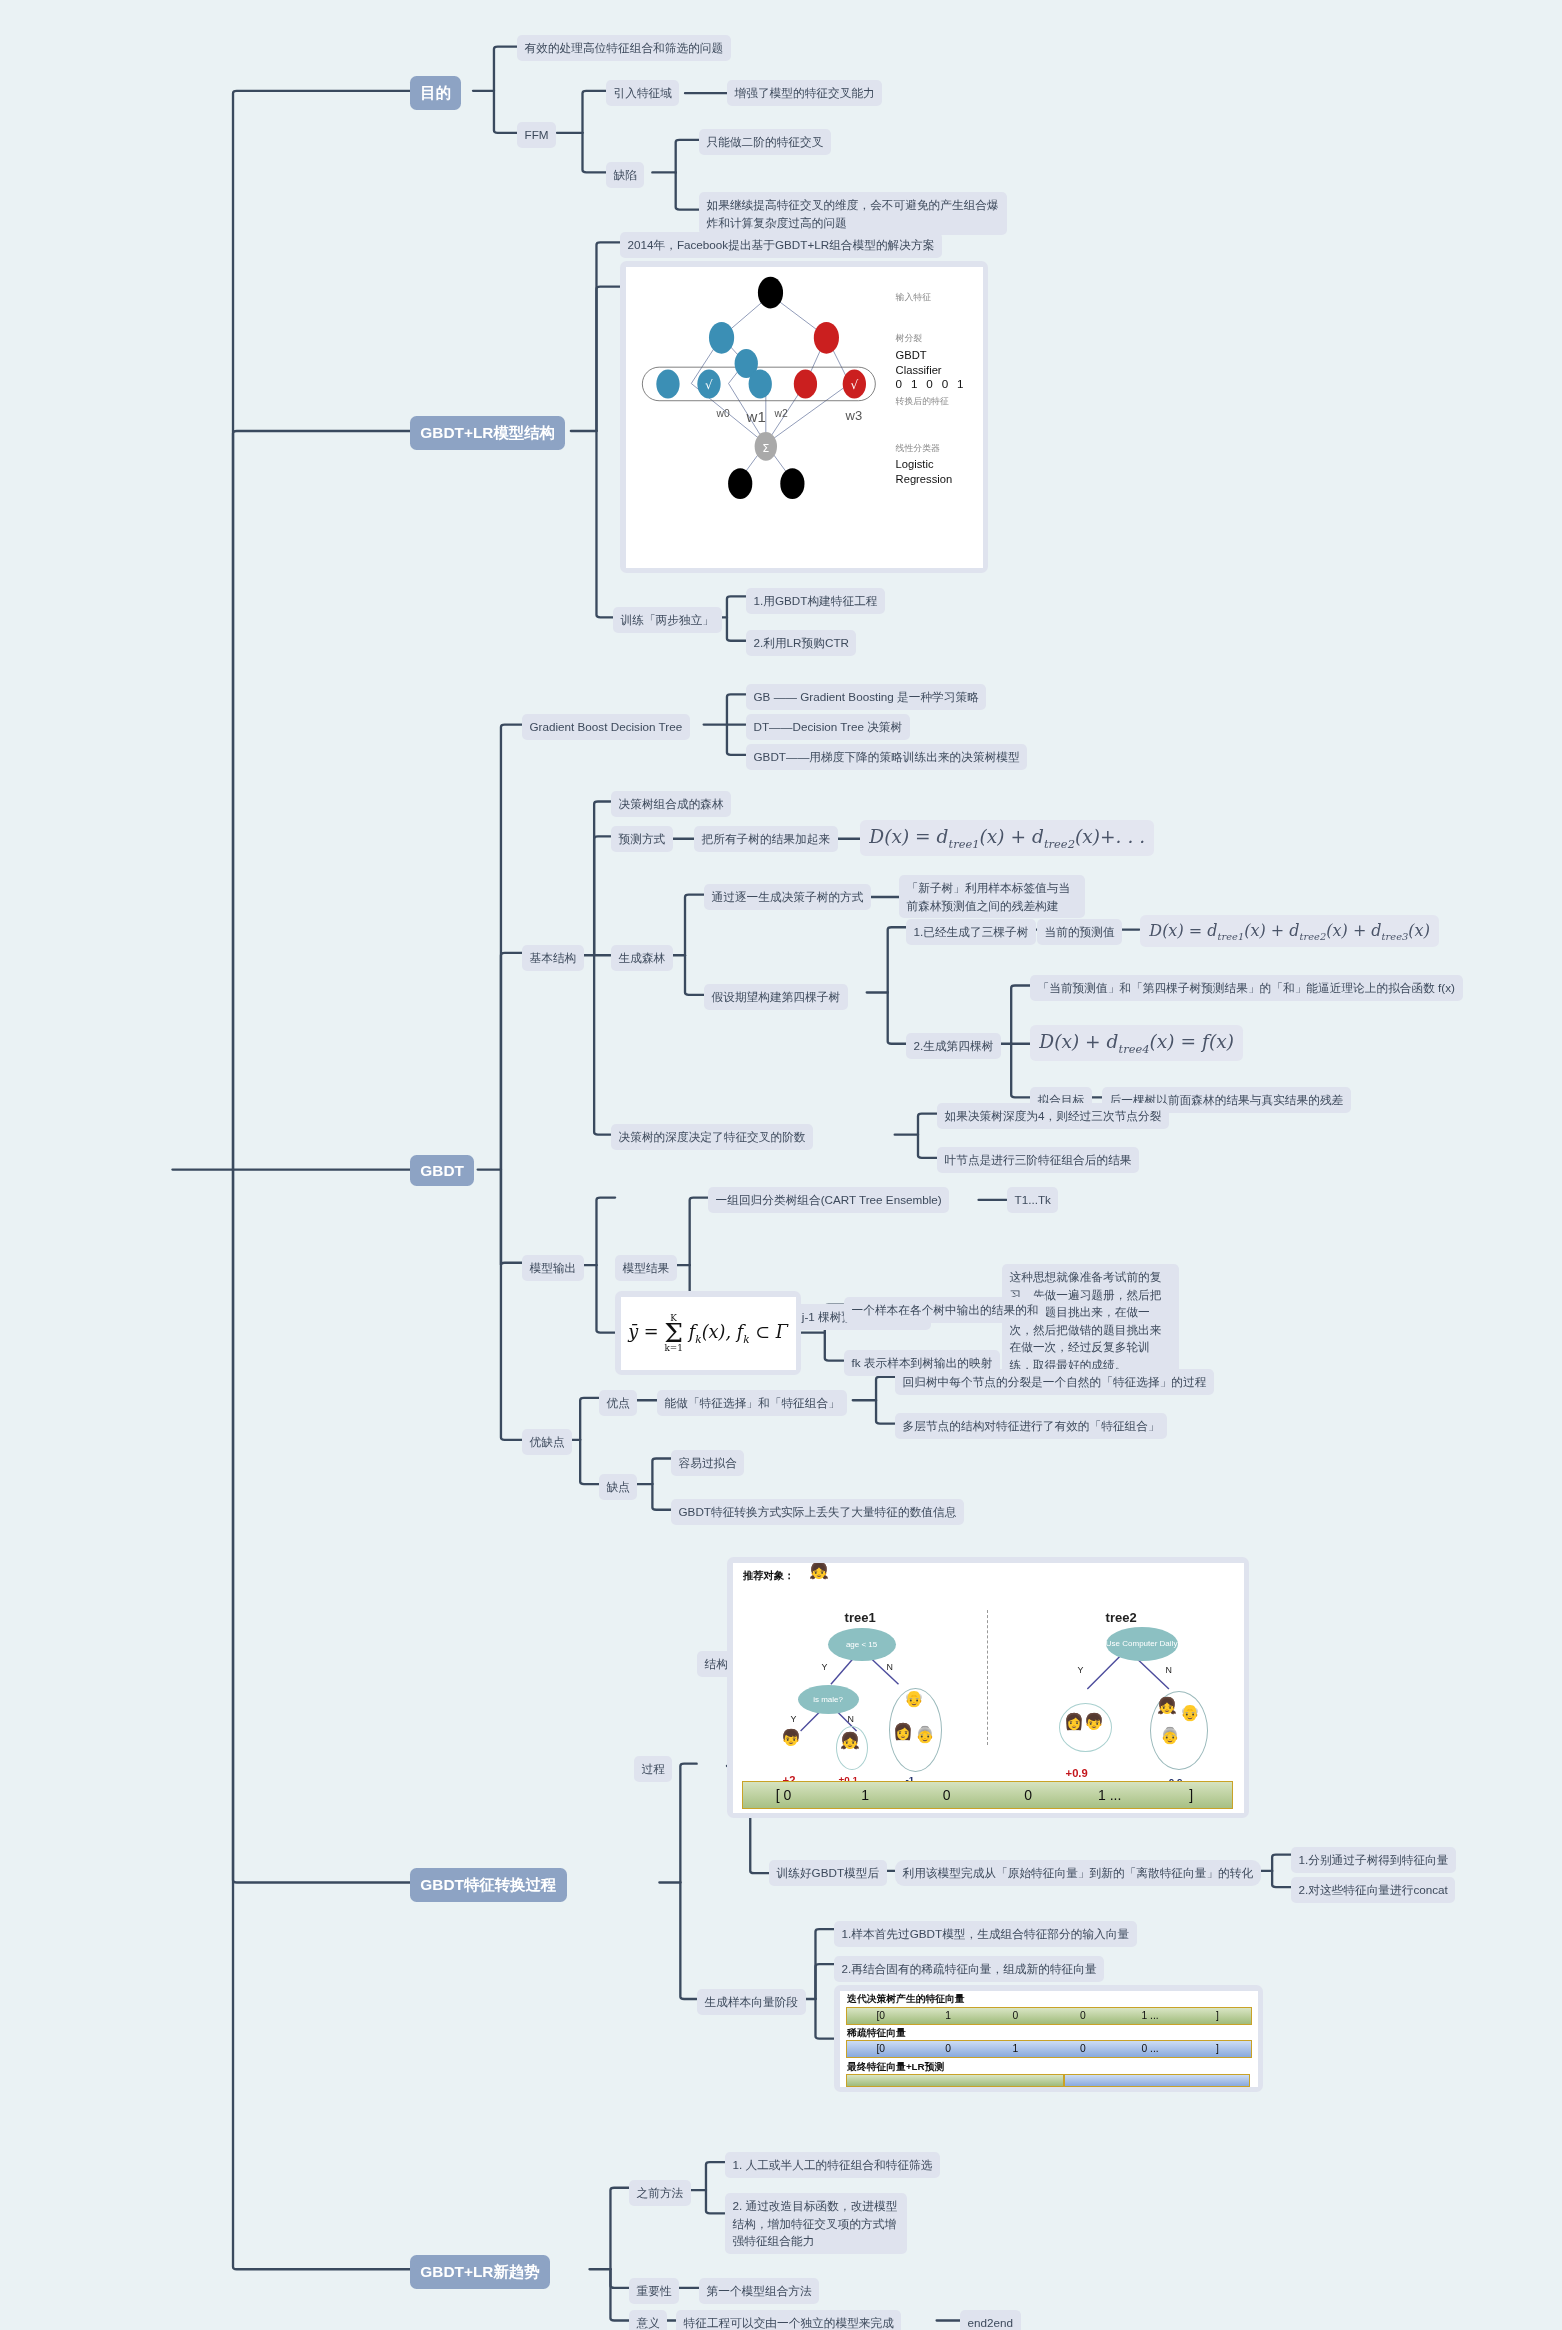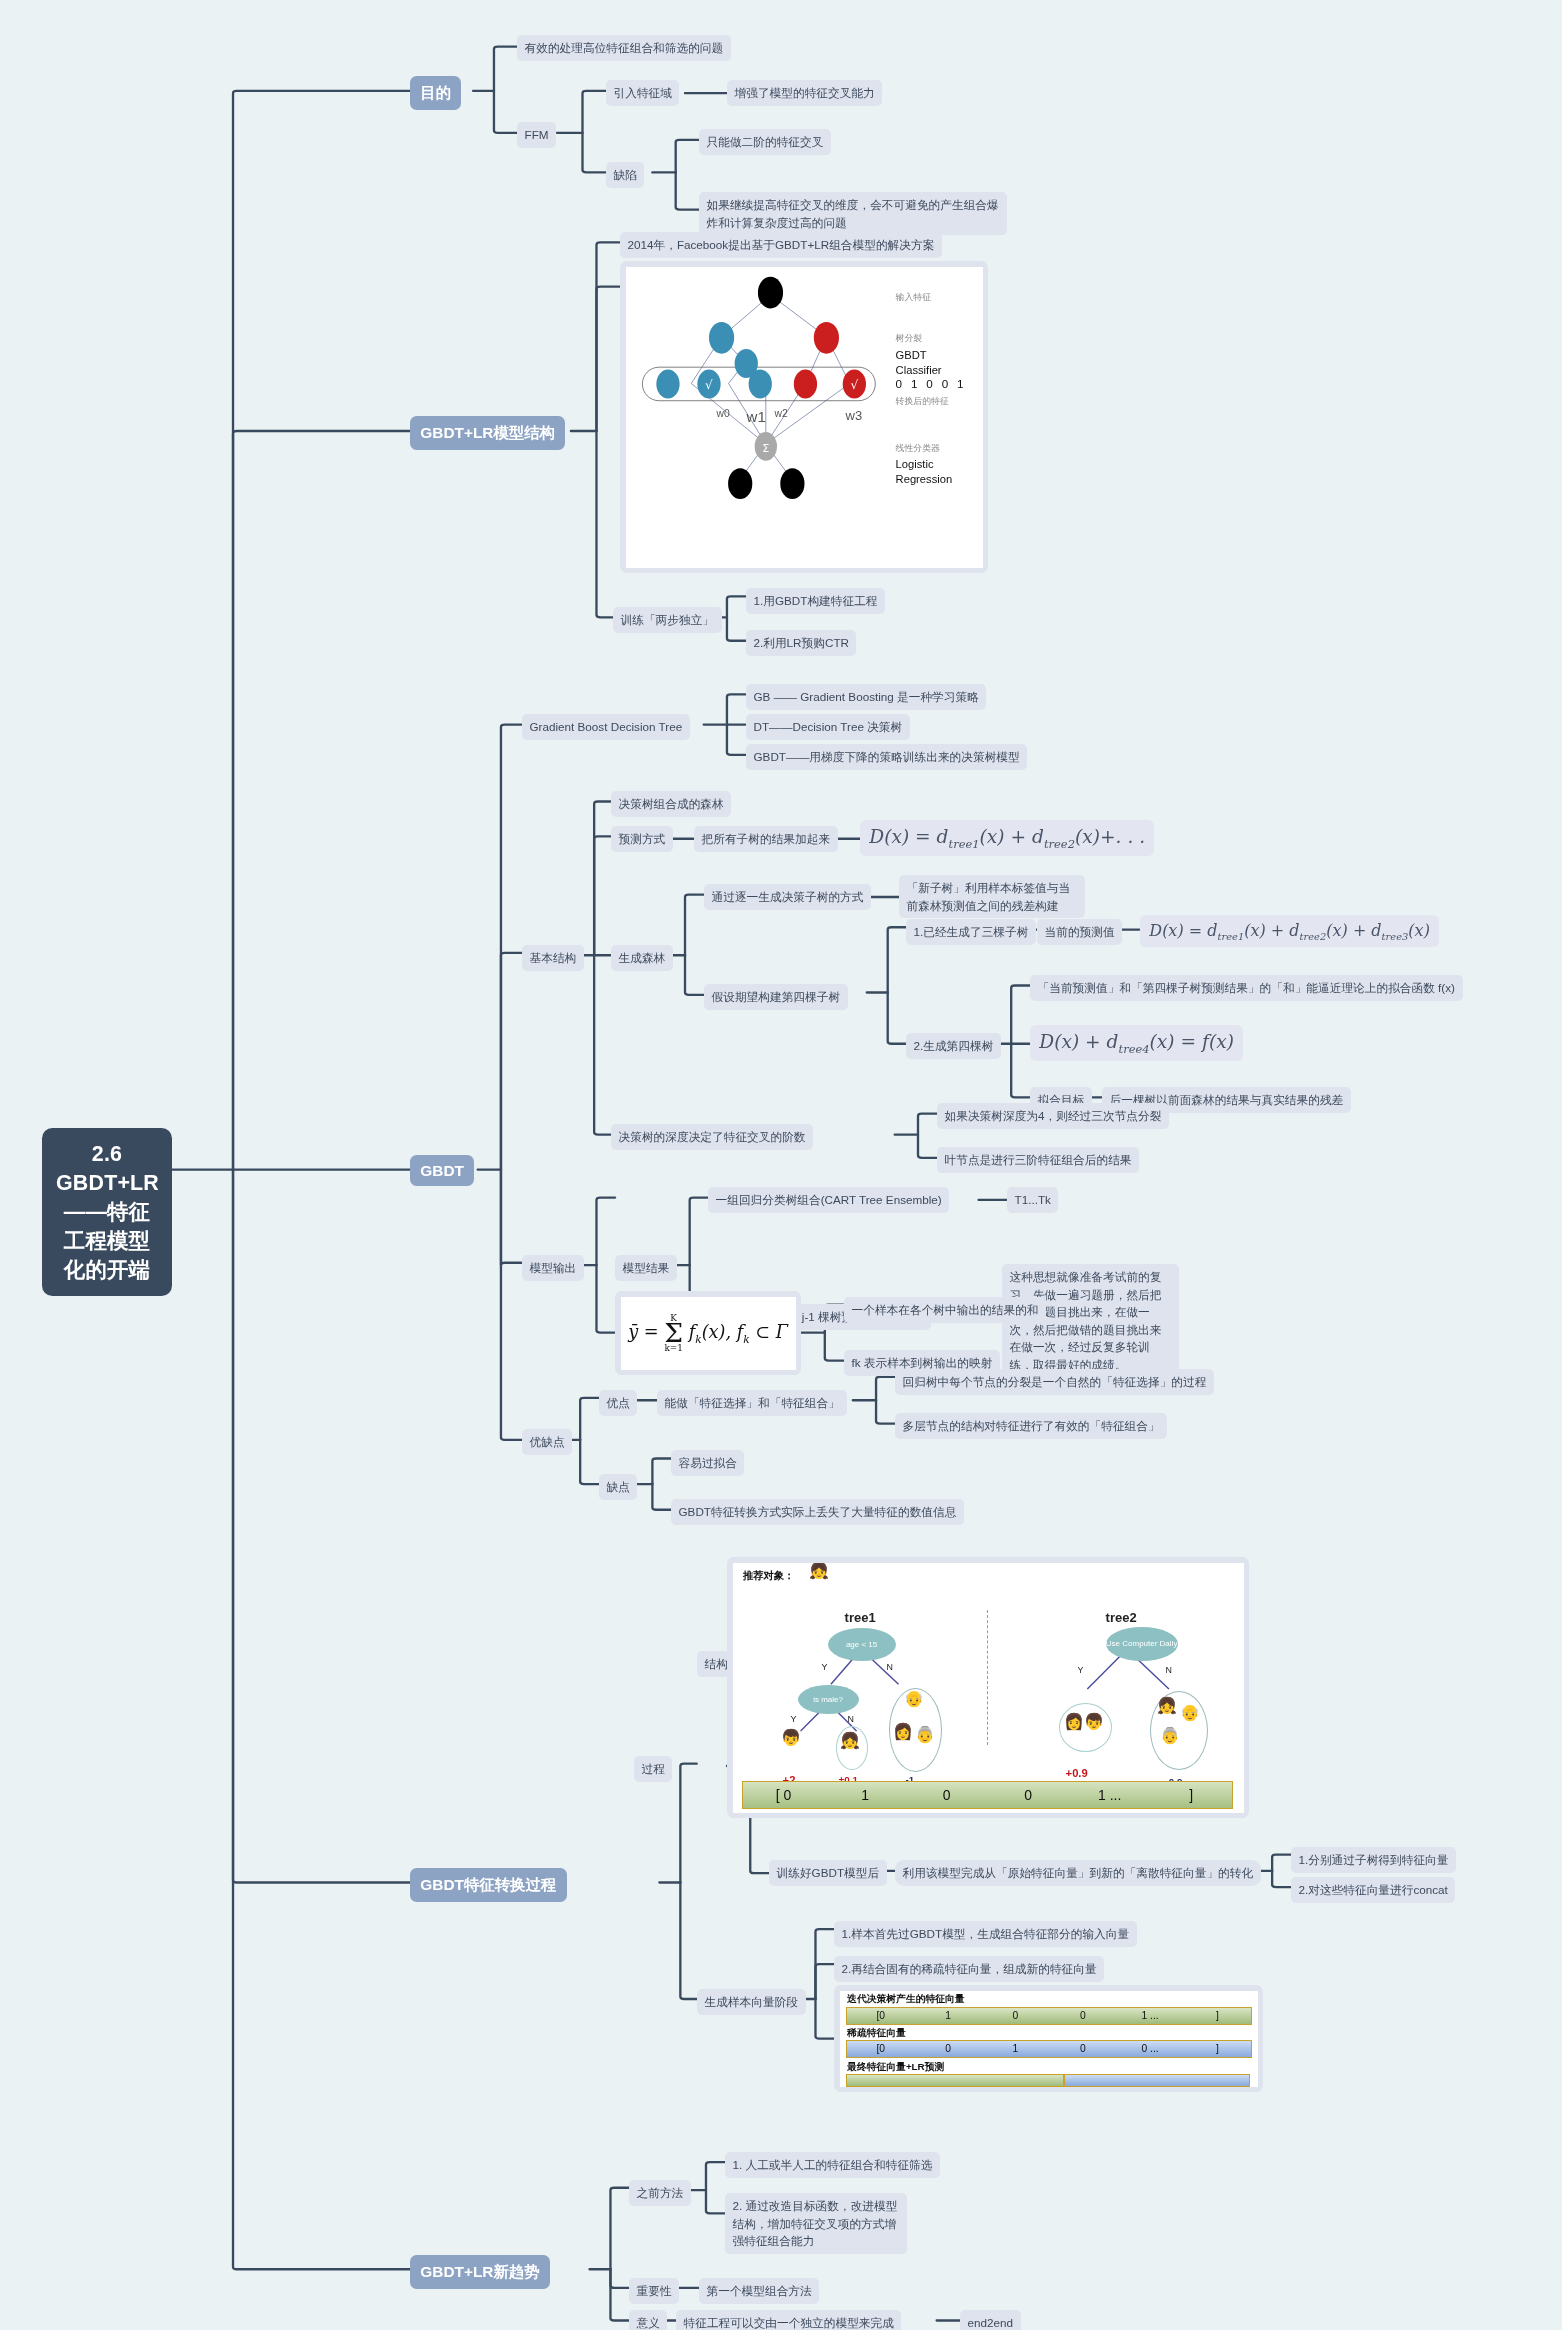--- a/index.html
+++ b/index.html
@@ -216,24 +216,20 @@
     <path d="M1515 4700 V 4645 Q1515 4640 1523 4640 H 1555"></path>
     <path d="M1515 4700 V 4745 Q1515 4750 1523 4750 H 1555"></path>
 
     <path d="M1440 4910 H 1500"></path>
 
     <path d="M1400 4980 H 1450"></path>
     <path d="M2010 4980 H 2060"></path>
   </g>
 </svg>
 
-<div class="node root" style="left:42px;top:1128px;width:130px;">
-  <div>2.6 GBDT+LR——特征</div>
-  <div>工程模型化的开端</div>
-</div>
 
 <div class="node lvl1" style="left:410px;top:76px;">目的</div>
 
 <div class="node leaf nowrap" style="left:517px;top:35px;">有效的处理高位特征组合和筛选的问题</div>
 
 <div class="node leaf nowrap" style="left:517px;top:122px;">FFM</div>
 
 <div class="node leaf nowrap" style="left:606px;top:80px;">引入特征域</div>
 
 <div class="node leaf nowrap" style="left:727px;top:80px;">增强了模型的特征交叉能力</div>

